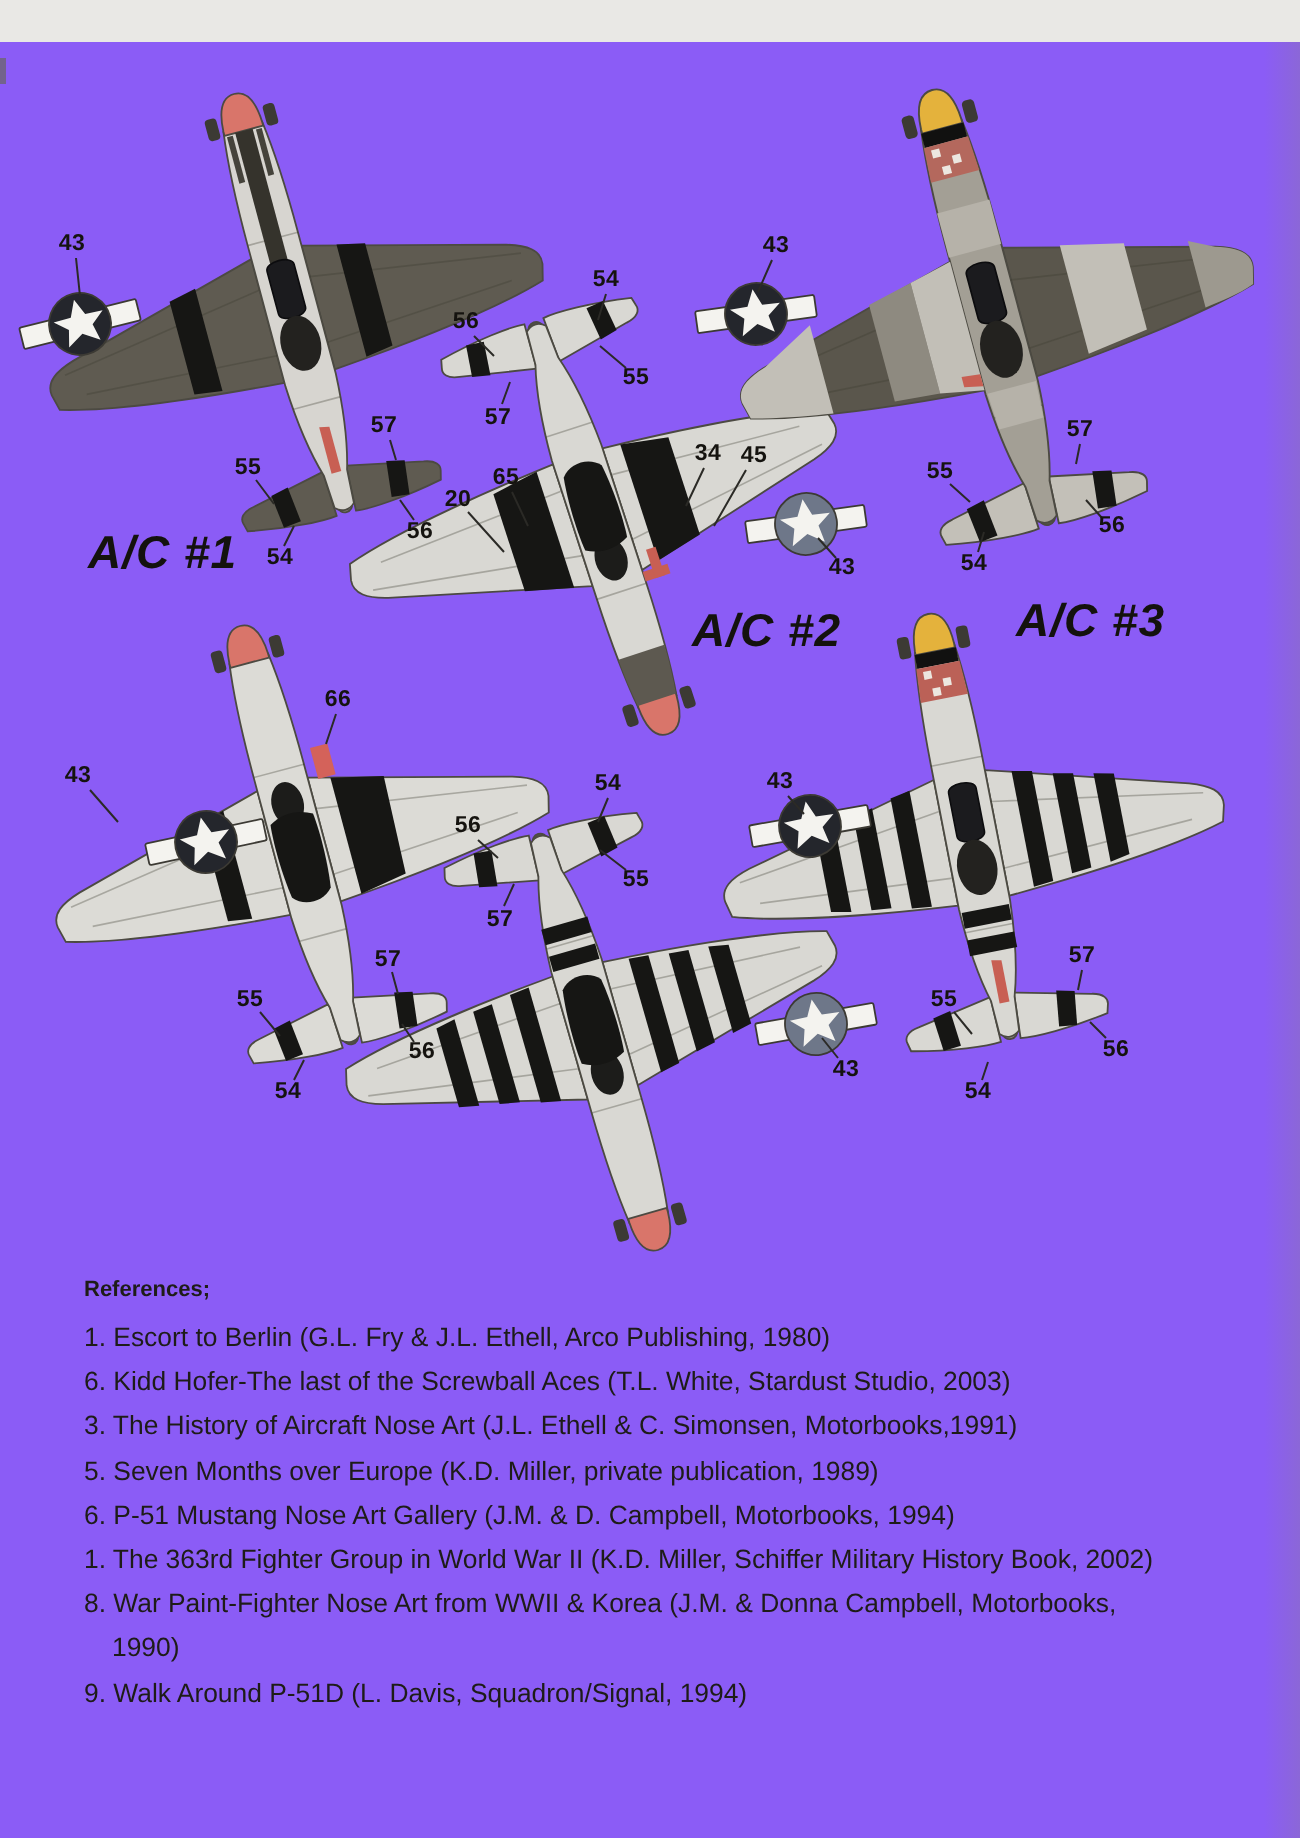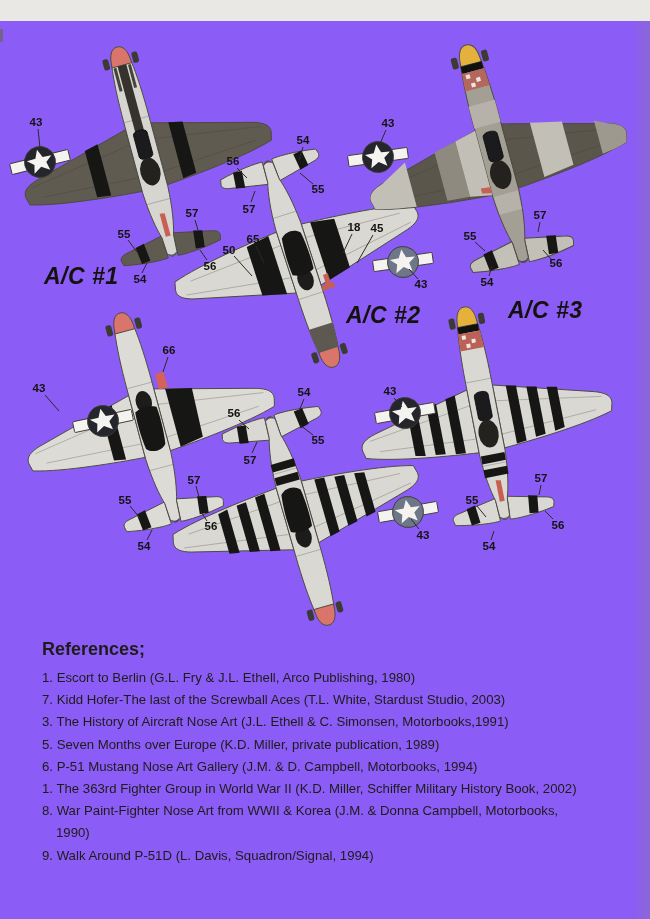--- a/index.html
+++ b/index.html
@@ -25,21 +25,21 @@
   .co{
     position:absolute;transform:translate(-50%,-50%);
     font-size:11.5px;font-weight:bold;color:#15130f;letter-spacing:0.2px;
     white-space:nowrap;
   }
   .ac-label{
     position:absolute;font-size:23px;font-weight:bold;font-style:italic;
     color:#14120e;letter-spacing:0.5px;white-space:nowrap;
   }
   .refs{position:absolute;left:42px;top:618px;width:580px;color:#1e1c18;}
-  .refs-title{font-weight:bold;font-size:18px;margin-bottom:7px;}
+  .refs-title{font-weight:bold;font-size:11px;margin-bottom:7px;}
   .ref-item{font-size:13.2px;line-height:22.2px;padding-left:14px;text-indent:-14px;}
   .ref-item.wrap-tight{max-width:520px;}
   .edge-right{
     position:absolute;top:0;right:0;width:18px;height:919px;
     background:linear-gradient(to right, rgba(140,135,125,0), rgba(140,135,125,0.25));
   }
   .edge-bottom{
     position:absolute;left:0;bottom:0;width:650px;height:15px;
     border-top:1px solid #c8c6c1;
     background:linear-gradient(to bottom,#f0efec 0%,#dbd9d5 60%,#e3e1dd 100%);
@@ -203,23 +203,23 @@
   <span class="co" style="left:36px;top:101px">43</span>
   <span class="co" style="left:124px;top:213px">55</span>
   <span class="co" style="left:140px;top:258px">54</span>
   <span class="co" style="left:192px;top:192px">57</span>
   <span class="co" style="left:210px;top:245px">56</span>
 
   <span class="co" style="left:233px;top:140px">56</span>
   <span class="co" style="left:303px;top:119px">54</span>
   <span class="co" style="left:318px;top:168px">55</span>
   <span class="co" style="left:249px;top:188px">57</span>
-  <span class="co" style="left:229px;top:229px">50</span>
+  <span class="co" style="left:229px;top:229px">20</span>
   <span class="co" style="left:253px;top:218px">65</span>
-  <span class="co" style="left:354px;top:206px">18</span>
+  <span class="co" style="left:354px;top:206px">34</span>
   <span class="co" style="left:377px;top:207px">45</span>
   <span class="co" style="left:421px;top:263px">43</span>
 
   <span class="co" style="left:388px;top:102px">43</span>
   <span class="co" style="left:470px;top:215px">55</span>
   <span class="co" style="left:540px;top:194px">57</span>
   <span class="co" style="left:556px;top:242px">56</span>
   <span class="co" style="left:487px;top:261px">54</span>
 
   <span class="co" style="left:39px;top:367px">43</span>
@@ -241,21 +241,21 @@
   <span class="co" style="left:250px;top:439px">57</span>
   <span class="co" style="left:423px;top:514px">43</span>
 
   <div class="ac-label" style="left:44px;top:242px">A/C #1</div>
   <div class="ac-label" style="left:346px;top:281px">A/C #2</div>
   <div class="ac-label" style="left:508px;top:276px">A/C #3</div>
 
   <div class="refs">
     <div class="refs-title">References;</div>
     <div class="ref-item">1. Escort to Berlin (G.L. Fry &amp; J.L. Ethell, Arco Publishing, 1980)</div>
-    <div class="ref-item">7. Kidd Hofer-The last of the Screwball Aces (T.L. White, Stardust Studio, 2003)</div>
+    <div class="ref-item">6. Kidd Hofer-The last of the Screwball Aces (T.L. White, Stardust Studio, 2003)</div>
     <div class="ref-item">3. The History of Aircraft Nose Art (J.L. Ethell &amp; C. Simonsen, Motorbooks,1991)</div>
     <div class="ref-item">5. Seven Months over Europe (K.D. Miller, private publication, 1989)</div>
     <div class="ref-item">6. P-51 Mustang Nose Art Gallery (J.M. &amp; D. Campbell, Motorbooks, 1994)</div>
     <div class="ref-item">1. The 363rd Fighter Group in World War II (K.D. Miller, Schiffer Military History Book, 2002)</div>
     <div class="ref-item wrap-tight">8. War Paint-Fighter Nose Art from WWII &amp; Korea (J.M. &amp; Donna Campbell, Motorbooks, 1990)</div>
     <div class="ref-item">9. Walk Around P-51D (L. Davis, Squadron/Signal, 1994)</div>
   </div>
 
   <div class="corner-mark"></div>
   <div class="edge-right"></div>

